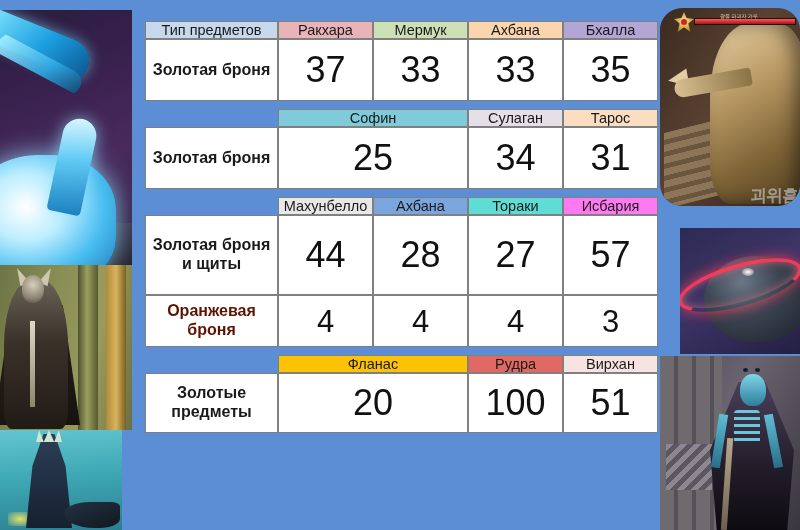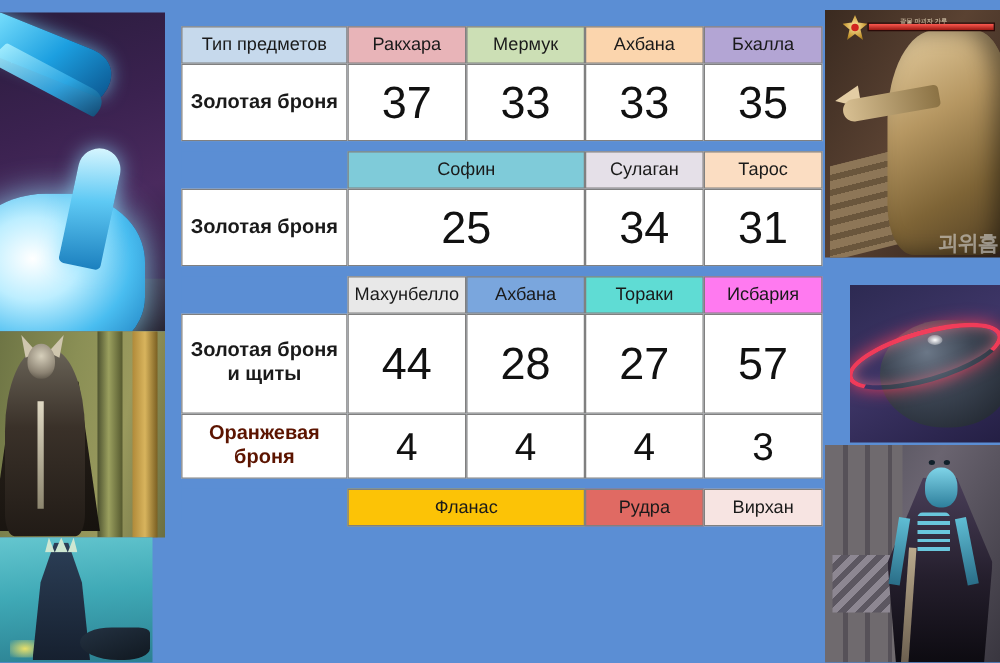--- a/index.html
+++ b/index.html
@@ -107,21 +107,21 @@
     background: linear-gradient(160deg,#243242,#101820);
     border-radius: 50% 18% 40% 60%;
   }
   #shot-underwater .glow {
     position:absolute; left:8px; bottom:4px; width:24px; height:14px;
     background: radial-gradient(ellipse,#e8e06a,rgba(232,224,106,0));
   }
 
   
   #shot-golden-boss { right: 0; top: 8px; width: 140px; height: 198px;
-    background: linear-gradient(120deg,#3a2a20 0%,#5a4232 45%,#2e211a 100%); }
+    background: linear-gradient(120deg,#3a2a20 0%,#5a4232 45%,#2e211a 100%); border-radius: 22px; }
   #shot-golden-boss .stairs {
     position:absolute; left:4px; bottom:6px; width:72px; height:76px;
     background: repeating-linear-gradient(#8d7657 0 7px,#6a563c 7px 12px);
     transform: skewY(-14deg);
   }
   #shot-golden-boss .boss {
     position:absolute; right:-6px; top:16px; width:96px; height:180px;
     background: linear-gradient(150deg,#e6cfa2 0%,#b69762 38%,#7e6436 70%,#4f3d22 100%);
     border-radius: 40% 28% 14% 22%;
     box-shadow: inset -10px 0 18px rgba(0,0,0,.45);
@@ -246,21 +246,21 @@
     background: #5b8ed4;
     border: none;
     height: 8px;
   }
   #loot-table td.blank {
     background: #5b8ed4;
     border: none;
   }
 
   td.hdr {
-    height: 30px;
+    height: 18px;
     font-size: 14.5px;
     color: #1a1a1a;
     border: 1px solid #7f7f7f;
   }
   td.rowlabel {
     font-size: 16px;
     font-weight: bold;
     color: #1a1a1a;
     line-height: 1.18;
     padding: 2px 4px;
@@ -426,15 +426,21 @@
     <tr>
         <td class="gap" colspan="5"></td>
       </tr>
 
     <tr>
       <td class="blank"></td>
       <td class="hdr" colspan="2" style="background:#fcc306">Фланас</td>
       <td class="hdr" style="background:#e06a63">Рудра</td>
       <td class="hdr" style="background:#f7e4e2">Вирхан</td>
     </tr>
+    <tr>
+      <td class="rowlabel yellow" style="height:60px; text-align:center">Золотые предметы</td>
+      <td class="num" colspan="2">20</td>
+      <td class="num">100</td>
+      <td class="num">51</td>
+    </tr>
 
   </tbody>
 </table>
 
 </body></html>

